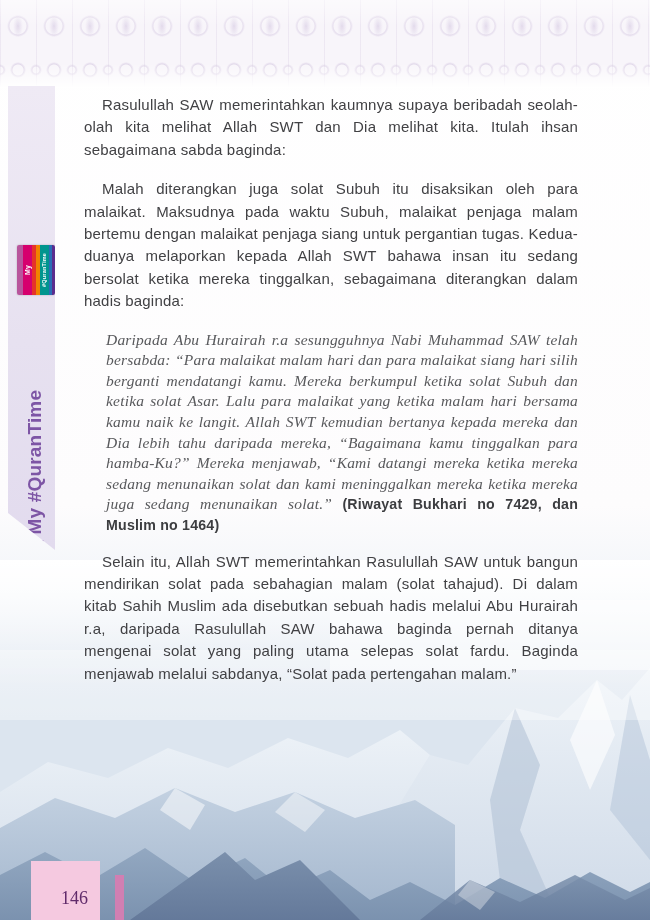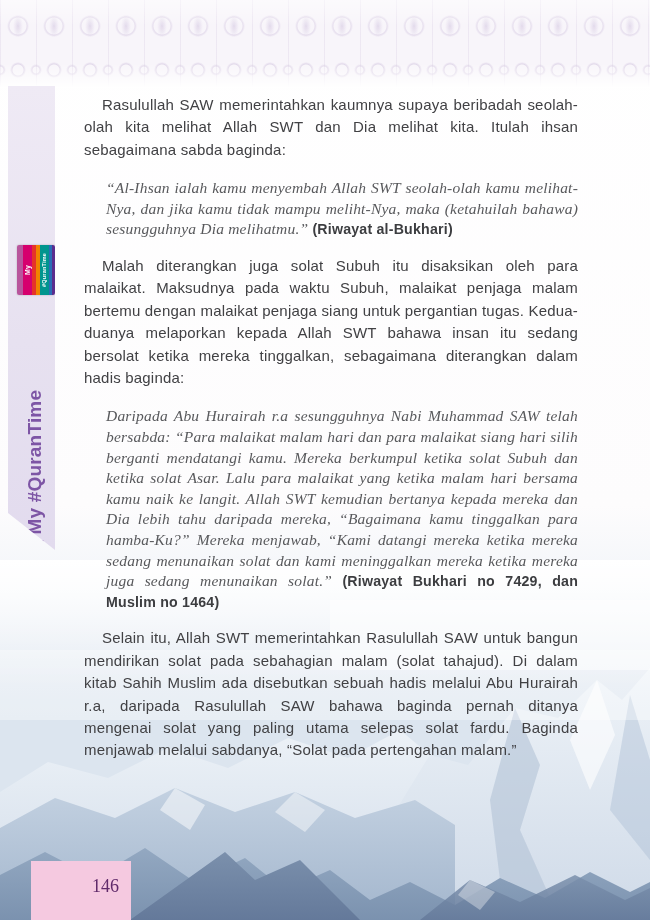--- a/index.html
+++ b/index.html
@@ -86,24 +86,24 @@
     font-family:"Liberation Sans", sans-serif; font-style:normal;
     font-size:14.2px; color:#3c3d40; letter-spacing:.2px;
   }
 
   
   .page-num-strip {
     position:absolute; left:115px; top:875px; width:9px; height:45px;
     background:#d17fb2;
   }
   .page-num-box {
-    position:absolute; left:31px; top:861px; width:100px; height:59px;
+    position:absolute; left:31px; top:861px; width:69px; height:59px;
     background:#f5c9e0;
     display:flex; justify-content:flex-end; align-items:flex-start;
-    padding:15px 12px 0 0;
+    padding:27px 12px 0 0;
   }
   .page-num {
     font-family:"Liberation Serif", serif; font-size:18px; color:#602a6a;
   }
 </style>
 </head>
 <body>
 
 <div class="page">
 
@@ -168,21 +168,20 @@
     </div>
     <div class="ribbon-text">
       <span class="nota-script">Nota</span>
       <span class="brand-bold">My #QuranTime</span>
     </div>
   </div>
 
   <div class="content">
     <p class="body-para">Rasulullah SAW memerintahkan kaumnya supaya beribadah seolah-olah kita melihat Allah SWT dan Dia melihat kita. Itulah ihsan sebagaimana sabda baginda:</p>
 
-    <p class="quote"><span>“Al-Ihsan ialah kamu menyembah Allah SWT seolah-olah kamu melihat-Nya, dan jika kamu tidak mampu meliht-Nya, maka (ketahuilah bahawa) sesungguhnya Dia melihatmu.”</span> <b class="source">(Riwayat al-Bukhari)</b></p>
 
     <p class="body-para">Malah diterangkan juga solat Subuh itu disaksikan oleh para malaikat. Maksudnya pada waktu Subuh, malaikat penjaga malam bertemu dengan malaikat penjaga siang untuk pergantian tugas. Kedua-duanya melaporkan kepada Allah SWT bahawa insan itu sedang bersolat ketika mereka tinggalkan, sebagaimana diterangkan dalam hadis baginda:</p>
 
     <p class="quote"><span>Daripada Abu Hurairah r.a sesungguhnya Nabi Muhammad SAW telah bersabda: “Para malaikat malam hari dan para malaikat siang hari silih berganti mendatangi kamu. Mereka berkumpul ketika solat Subuh dan ketika solat Asar. Lalu para malaikat yang ketika malam hari bersama kamu naik ke langit. Allah SWT kemudian bertanya kepada mereka dan Dia lebih tahu daripada mereka, “Bagaimana kamu tinggalkan para hamba-Ku?” Mereka menjawab, “Kami datangi mereka ketika mereka sedang menunaikan solat dan kami meninggalkan mereka ketika mereka juga sedang menunaikan solat.”</span> <b class="source">(Riwayat Bukhari no 7429, dan Muslim no 1464)</b></p>
 
     <p class="body-para">Selain itu, Allah SWT memerintahkan Rasulullah SAW untuk bangun mendirikan solat pada sebahagian malam (solat tahajud). Di dalam kitab Sahih Muslim ada disebutkan sebuah hadis melalui Abu Hurairah r.a, daripada Rasulullah SAW bahawa baginda pernah ditanya mengenai solat yang paling utama selepas solat fardu. Baginda menjawab melalui sabdanya, “Solat pada pertengahan malam.”</p>
   </div>
 
   <div class="page-num-strip"></div>
   <div class="page-num-box">

